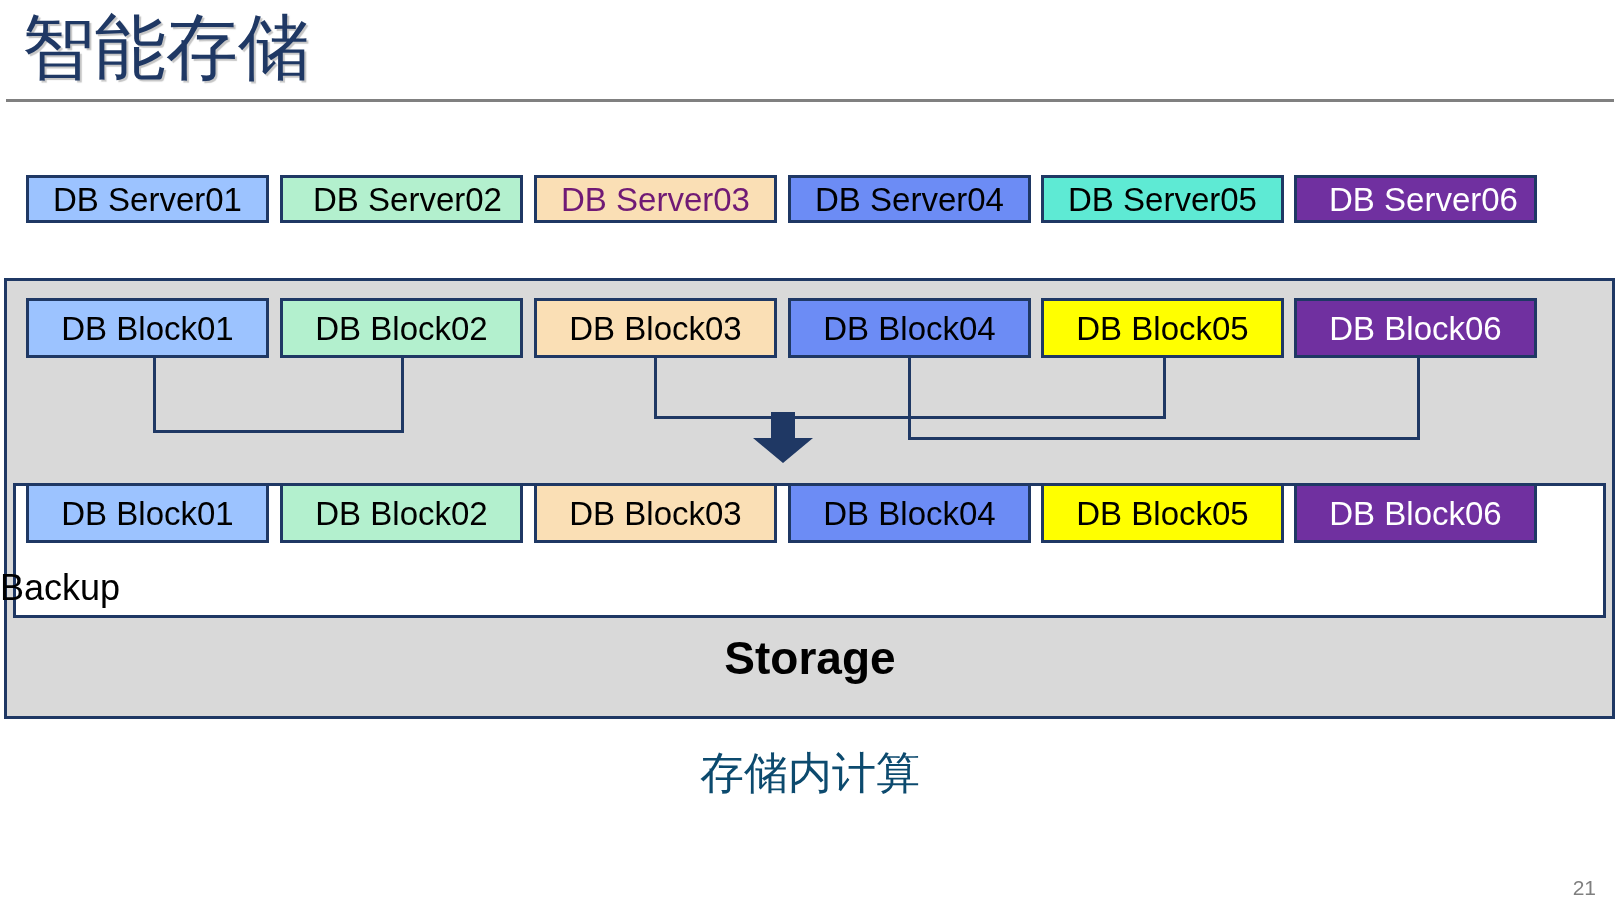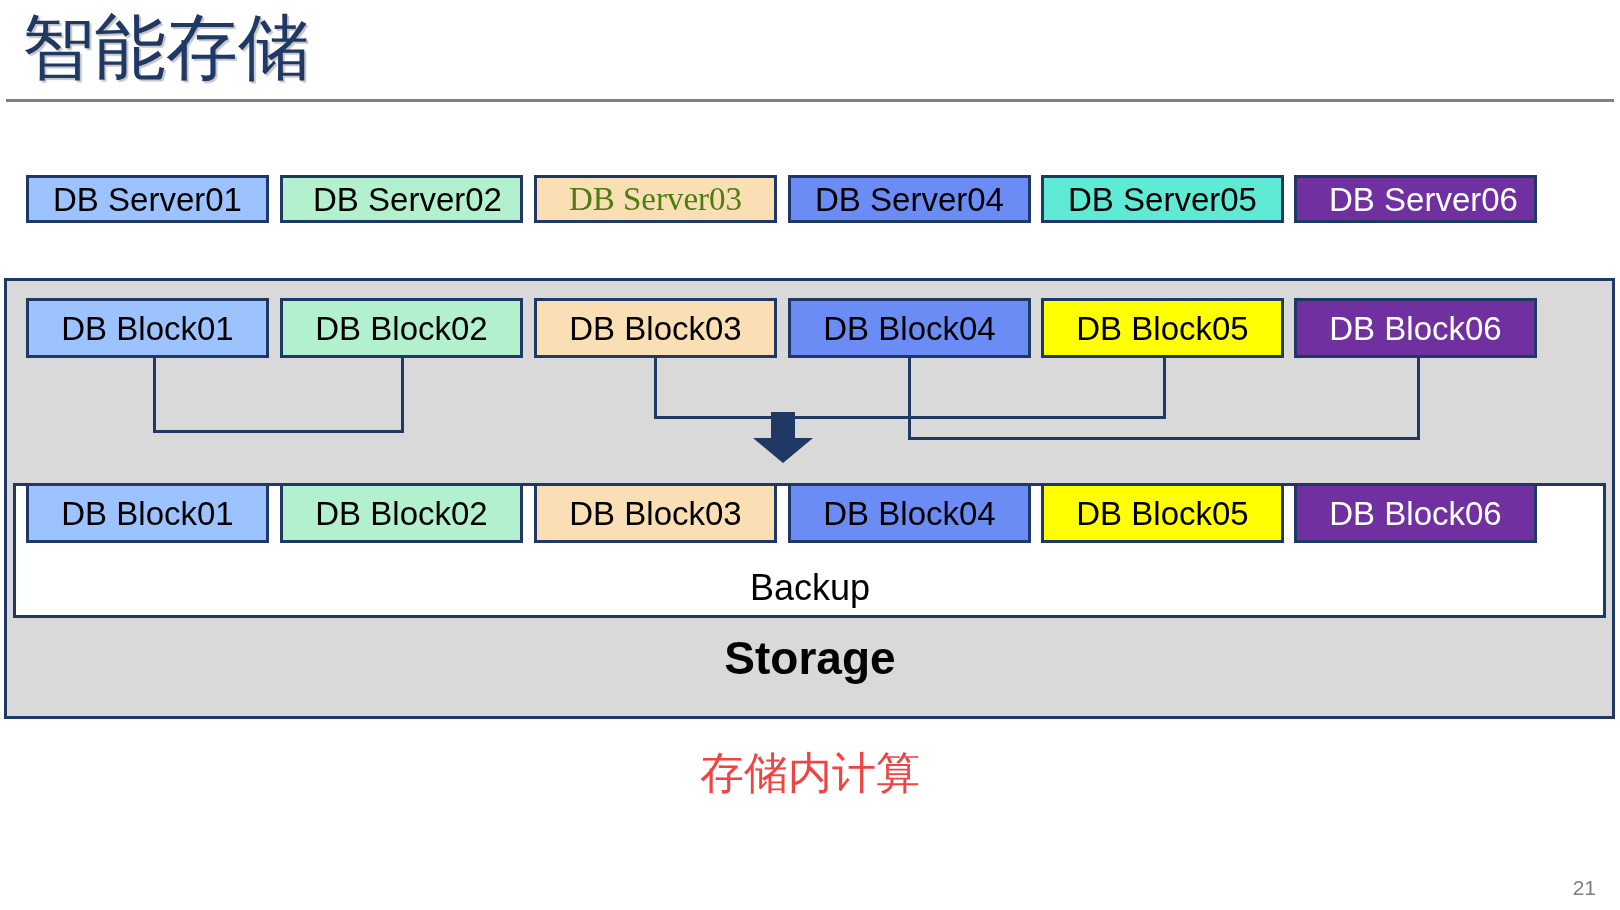--- a/index.html
+++ b/index.html
@@ -95,21 +95,21 @@
     box-sizing: border-box;
     background: #FFFFFF;
     border: 3px solid #1F3864;
   }
   #lower-block-row .node-box { top: 483px; height: 60px; }
   #backup-label {
     position: absolute;
     left: 0px;
     top: 567px;
     width: 1620px;
-    text-align: center;
+    text-align: left;
     font-size: 36px;
     color: #000000;
   }
   #storage-label {
     position: absolute;
     left: 0px;
     top: 631px;
     width: 1620px;
     text-align: center;
     font-size: 46px;
@@ -119,21 +119,21 @@
 
   
   #caption {
     position: absolute;
     left: 0px;
     top: 740px;
     width: 1620px;
     text-align: center;
     font-size: 44px;
     line-height: 1.5;
-    color: #ef4444;
+    color: #0c4a6e;
   }
   #caption div { white-space: nowrap; }
 
   
   #page-number {
     position: absolute;
     right: 24px;
     bottom: 10px;
     font-size: 21px;
     color: #7F7F7F;
@@ -141,21 +141,21 @@
 </style>
 </head>
 <body>
 
 <div id="slide-title">智能存储</div>
 <div id="title-rule"></div>
 
 <div id="server-row">
     <div class="node-box" style="left: 26px; width: 243px; background: rgb(156, 195, 255); color: rgb(0, 0, 0);">DB Server01</div>
     <div class="node-box" style="left: 280px; width: 243px; background: rgb(179, 240, 206); color: rgb(0, 0, 0); padding-left: 12px;">DB Server02</div>
-    <div class="node-box" style="left: 534px; width: 243px; background: rgb(250, 223, 181); color: #4d7c0f; font-family: Liberation Serif, serif;">DB Server03</div>
+    <div class="node-box" style="left: 534px; width: 243px; background: rgb(250, 223, 181); color: #701a75;">DB Server03</div>
     <div class="node-box" style="left: 788px; width: 243px; background: rgb(108, 140, 245); color: rgb(0, 0, 0); text-align: right;">DB Server04</div>
     <div class="node-box" style="left: 1041px; width: 243px; background: #5eead4; color: rgb(0, 0, 0);">DB Server05</div>
     <div class="node-box on-dark" style="left: 1294px; width: 243px; background: rgb(112, 48, 160); color: rgb(255, 255, 255); padding-left: 16px;">DB Server06</div>
   </div>
 
 <div id="storage-container"></div>
 
 <div id="upper-block-row">
     <div class="node-box" style="left: 26px; width: 243px; background: rgb(156, 195, 255); color: rgb(0, 0, 0);">DB Block01</div>
     <div class="node-box" style="left: 280px; width: 243px; background: rgb(179, 240, 206); color: rgb(0, 0, 0);">DB Block02</div>

